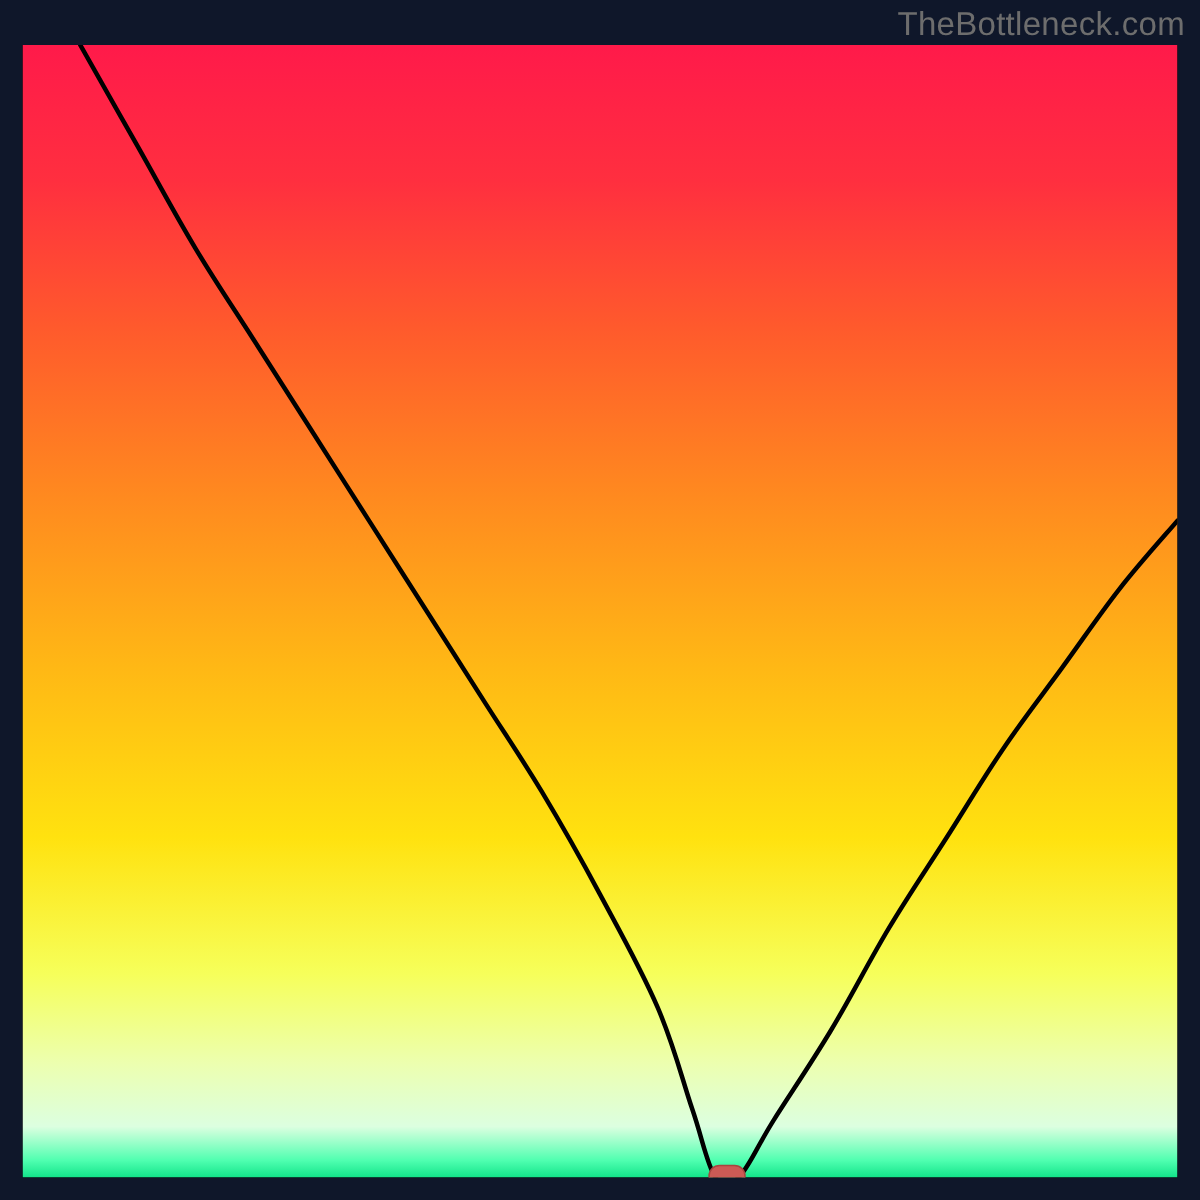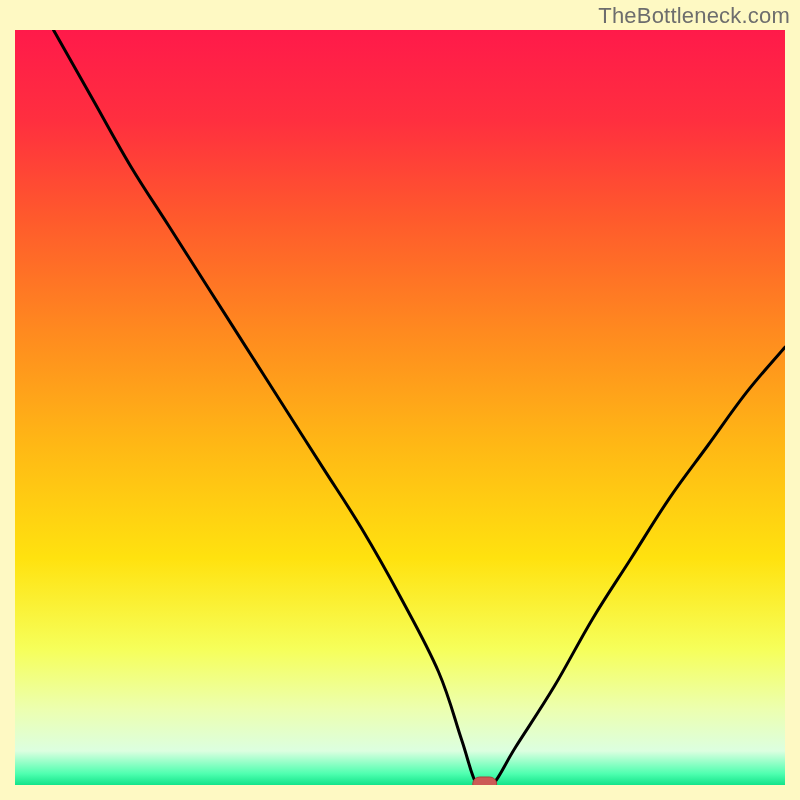--- a/index.html
+++ b/index.html
@@ -8,21 +8,21 @@
     width: 800px;
     height: 800px;
     background: #000;
     overflow: hidden;
     font-family: Arial, Helvetica, sans-serif;
   }
   .frame {
     position: relative;
     width: 800px;
     height: 800px;
-    background: #fef9c3;
+    background: #0f172a;
   }
   .watermark {
     position: absolute;
     top: 3px;
     right: 10px;
     color: #6d6d6d;
     font-size: 22px;
     font-weight: 400;
     letter-spacing: 0.2px;
     z-index: 10;

